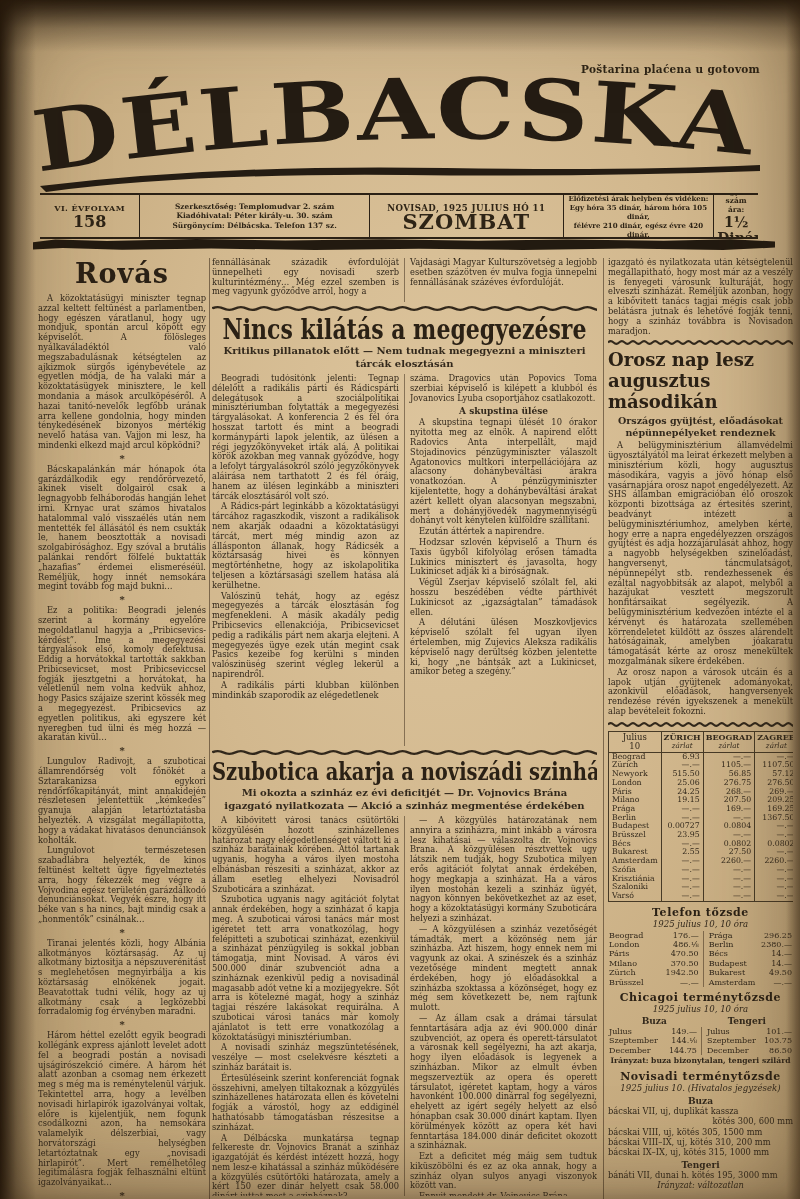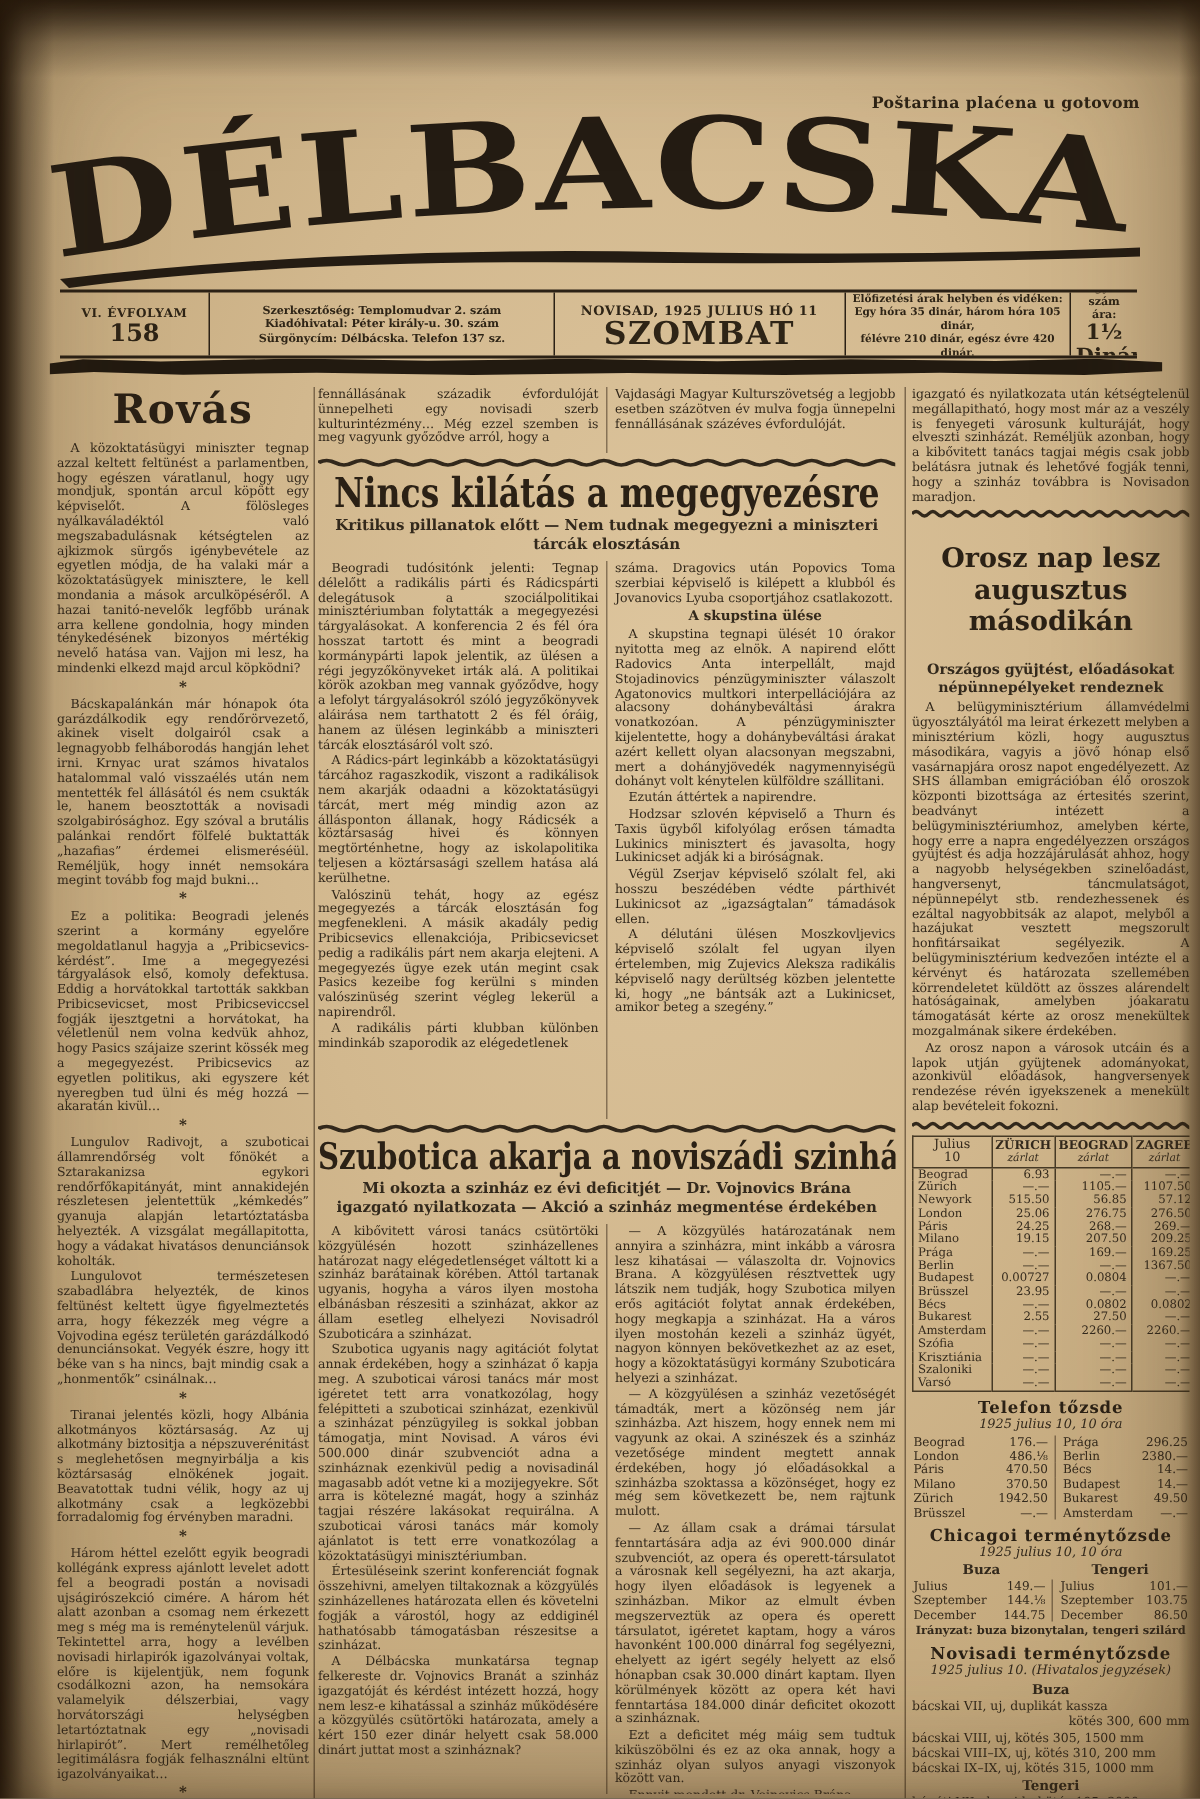--- a/index.html
+++ b/index.html
@@ -59,22 +59,22 @@
     transform:scaleY(1.25);transform-origin:50% 50%;}
   .h-megegyezes{font-size:22px;line-height:28px;margin:3px 0 2px;}
   .h-szinhaz{font-size:19.5px;line-height:26px;margin:3px 0 2px;}
   .subhead{font-size:10px;font-weight:bold;text-align:center;line-height:12.5px;margin:0 6px 4px;}
   .twocol{display:flex;align-items:stretch;}
   .twocol .tc{width:50%;overflow:hidden;padding:0 5px 0 0;}
   .twocol .tc+.tc{border-left:1px solid rgba(52,36,20,.5);padding:0 0 0 5px;}
   .tc-megegyezes{height:372px;}
   .tc-szinhaz{height:380px;}
 
-  .h-orosz{font-size:18px;line-height:21px;font-weight:bold;text-align:center;white-space:normal;
-    margin:16px 0;color:#2b2115;}
+  .h-orosz{font-size:18px;line-height:21px;font-weight:bold;text-align:left;white-space:normal;
+    margin:3px 0;color:#2b2115;}
   .orosz-sub{font-size:9.5px;font-weight:bold;text-align:center;line-height:11.5px;margin:0 0 3px;}
   .orosz-body{max-height:302px;overflow:hidden;}
 
   table{border-collapse:collapse;width:100%;color:#33291c;padding-left:32px;}
   .fx{border:1px solid #473a26;font-size:7.8px;margin-top:2px;}
   .fx th,.fx td{border-left:1px solid #473a26;padding:0 3px;line-height:8.7px;}
   .fx th{border-bottom:1px solid #473a26;font-size:8px;padding:1px 2px;}
   .fx .corner{font-weight:normal;font-size:8.5px;line-height:9px;}
   .fx .zarlat{font-weight:normal;font-style:italic;font-size:7.2px;}
   .fx td.c0{text-align:left;border-left:none;}
@@ -196,20 +196,21 @@
     </div>
     <svg class="wavy" viewBox="0 0 200 7" preserveAspectRatio="none">
         <path fill="none" stroke="#32281b" stroke-width="2.2" d="M0 3.5 Q3 0.6 6 3.5 Q9 6.4 12 3.5 Q15 0.6 18 3.5 Q21 6.4 24 3.5 Q27 0.6 30 3.5 Q33 6.4 36 3.5 Q39 0.6 42 3.5 Q45 6.4 48 3.5 Q51 0.6 54 3.5 Q57 6.4 60 3.5 Q63 0.6 66 3.5 Q69 6.4 72 3.5 Q75 0.6 78 3.5 Q81 6.4 84 3.5 Q87 0.6 90 3.5 Q93 6.4 96 3.5 Q99 0.6 102 3.5 Q105 6.4 108 3.5 Q111 0.6 114 3.5 Q117 6.4 120 3.5 Q123 0.6 126 3.5 Q129 6.4 132 3.5 Q135 0.6 138 3.5 Q141 6.4 144 3.5 Q147 0.6 150 3.5 Q153 6.4 156 3.5 Q159 0.6 162 3.5 Q165 6.4 168 3.5 Q171 0.6 174 3.5 Q177 6.4 180 3.5 Q183 0.6 186 3.5 Q189 6.4 192 3.5 Q195 0.6 198 3.5 Q201 6.4 204 3.5"></path>
       </svg>
     <div class="h-main h-szinhaz">Szubotica akarja a noviszádi szinházat</div>
     <div class="subhead">Mi okozta a szinház ez évi deficitjét — Dr. Vojnovics Brána igazgató nyilatkozata — Akció a szinház megmentése érdekében</div>
     <div class="twocol tc-szinhaz">
       <div class="tc">
           <p class="para">A kibővitett városi tanács csütörtöki közgyülésén hozott szinházellenes határozat nagy elégedetlenséget váltott ki a szinház barátainak körében. Attól tartanak ugyanis, hogyha a város ilyen mostoha elbánásban részesiti a szinházat, akkor az állam esetleg elhelyezi Novisadról Szuboticára a szinházat.</p>
           <p class="para">Szubotica ugyanis nagy agitációt folytat annak érdekében, hogy a szinházat ő kapja meg. A szuboticai városi tanács már most igéretet tett arra vonatkozólag, hogy felépitteti a szuboticai szinházat, ezenkivül a szinházat pénzügyileg is sokkal jobban támogatja, mint Novisad. A város évi 500.000 dinár szubvenciót adna a szinháznak ezenkivül pedig a novisadinál magasabb adót vetne ki a mozijegyekre. Sőt arra is kötelezné magát, hogy a szinház tagjai részére lakásokat requirálna. A szuboticai városi tanács már komoly ajánlatot is tett erre vonatkozólag a közoktatásügyi minisztériumban.</p>
+          <p class="para">A novisadi szinház megszüntetésének, veszélye — most cselekvésre készteti a szinház barátait is.</p>
           <p class="para">Értesüléseink szerint konferenciát fognak összehivni, amelyen tiltakoznak a közgyülés szinházellenes határozata ellen és követelni fogják a várostól, hogy az eddiginél hathatósabb támogatásban részesitse a szinházat.</p>
           <p class="para">A Délbácska munkatársa tegnap felkereste dr. Vojnovics Branát a szinház igazgatóját és kérdést intézett hozzá, hogy nem lesz-e kihatással a szinház működésére a közgyülés csütörtöki határozata, amely a kért 150 ezer dinár helyett csak 58.000 dinárt juttat most a szinháznak?</p>
         </div>
       <div class="tc">
           <p class="para">— A közgyülés határozatának nem annyira a szinházra, mint inkább a városra lesz kihatásai — válaszolta dr. Vojnovics Brana. A közgyülésen résztvettek ugy látszik nem tudják, hogy Szubotica milyen erős agitációt folytat annak érdekében, hogy megkapja a szinházat. Ha a város ilyen mostohán kezeli a szinház ügyét, nagyon könnyen bekövetkezhet az az eset, hogy a közoktatásügyi kormány Szuboticára helyezi a szinházat.</p>
           <p class="para">— A közgyülésen a szinház vezetőségét támadták, mert a közönség nem jár szinházba. Azt hiszem, hogy ennek nem mi vagyunk az okai. A szinészek és a szinház vezetősége mindent megtett annak érdekében, hogy jó előadásokkal a szinházba szoktassa a közönséget, hogy ez még sem következett be, nem rajtunk mulott.</p>
           <p class="para">— Az állam csak a drámai társulat fenntartására adja az évi 900.000 dinár szubvenciót, az opera és operett-társulatot a városnak kell segélyezni, ha azt akarja, hogy ilyen előadások is legyenek a szinházban. Mikor az elmult évben megszerveztük az opera és operett társulatot, igéretet kaptam, hogy a város havonként 100.000 dinárral fog segélyezni, ehelyett az igért segély helyett az első hónapban csak 30.000 dinárt kaptam. Ilyen körülmények között az opera két havi fenntartása 184.000 dinár deficitet okozott a szinháznak.</p>
           <p class="para">Ezt a deficitet még máig sem tudtuk kiküszöbölni és ez az oka annak, hogy a szinház olyan sulyos anyagi viszonyok között van.</p>
           <p class="para">Ennyit mondott dr. Vojnovics Brána</p>
         </div>

